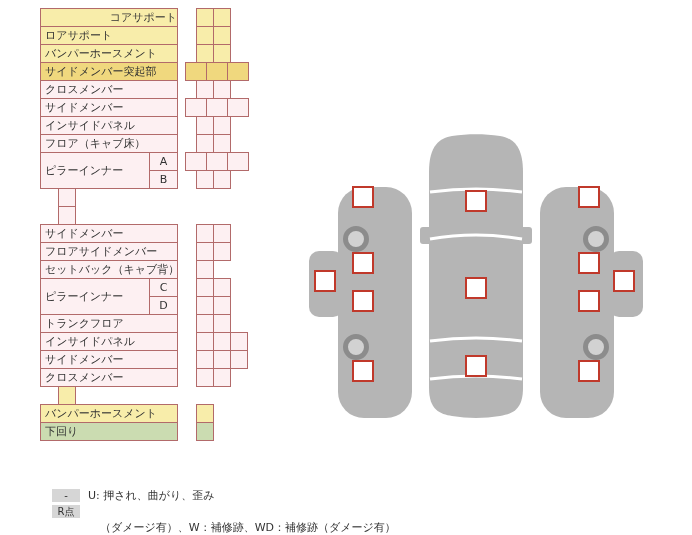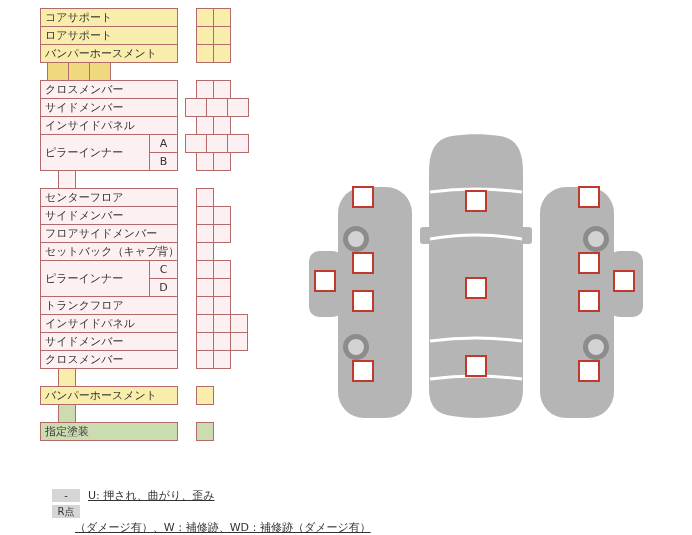--- a/index.html
+++ b/index.html
@@ -3,21 +3,21 @@
 <meta charset="utf-8">
 <style>
   html,body { margin:0; padding:0; background:#fff; }
   .page {
     position:relative; width:692px; height:535px; overflow:hidden; background:#fff;
     font-family:"DejaVu Sans","Liberation Sans",sans-serif; color:#333;
   }
   
   #parts-table { position:absolute; left:40px; top:8px; }
   .trow { display:flex; height:19px; margin-top:-1px; }
-  .trow:first-child { margin-top:0; }
+  .trow:first-child { margin-top:0;text-align:right; }
   .trow.tgroup { height:37px; }
   .lbl {
     box-sizing:border-box; border:1px solid var(--bd);
     font-size:11px; line-height:17px; padding:0 0 0 4px;
     white-space:nowrap; overflow:hidden; color:#333;
   }
   .lbl.full { width:138px; }
   .lbl.main { width:110px; height:37px; line-height:35px; }
   .lbl.sub  { width:29px; margin-left:-1px; text-align:center; padding:0; }
   .subcol { display:flex; flex-direction:column; }
@@ -33,22 +33,22 @@
   .gold   { background:var(--gold); }
   .pink   { background:var(--pink); }
   .green  { background:var(--green); }
   
   .legend { position:absolute; left:52px; top:488px; font-size:11px; }
   .lrow { display:flex; align-items:center; height:15px; margin-bottom:1px; }
   .badge {
     display:inline-block; width:28px; text-align:center; background:#d6d6d6;
     font-size:10px; line-height:13px; height:13px; margin-right:8px; color:#333;
   }
-  .lrow.indent { margin-left:23px; }
-  .ltext { white-space:nowrap;text-decoration:underline; }
+  .lrow.indent { margin-left:48px; }
+  .ltext { white-space:nowrap; }
   
   #car-svg { position:absolute; left:0; top:0; z-index:1; pointer-events:none; }
   #markers { position:absolute; left:0; top:0; width:692px; height:535px; z-index:2; }
   .carfill { fill:var(--car); }
   .divline { stroke:#fff; stroke-width:3; fill:none; }
   .mk-cb {
     position:absolute; width:22px; height:22px; box-sizing:border-box;
     background:#fff; border:2px solid var(--cb);
   }
   .mk-wheel {
@@ -77,20 +77,21 @@
         </div>
       </div>
       <div class="trow">
         <div class="lbl full yellow">バンパーホースメント</div>
         <div class="cells" style="margin-left: 18px;">
           <div class="cb yellow" style="width: 18px;"></div>
           <div class="cb yellow" style="width: 18px;"></div>
         </div>
       </div>
       <div class="trow">
+        <div class="lbl full gold">サイドメンバー突起部</div>
         <div class="cells" style="margin-left: 7px;">
           <div class="cb gold" style="width: 22px;"></div>
           <div class="cb gold" style="width: 22px;"></div>
           <div class="cb gold" style="width: 22px;"></div>
         </div>
       </div>
       <div class="trow">
         <div class="lbl full pink">クロスメンバー</div>
         <div class="cells" style="margin-left: 18px;">
           <div class="cb pink" style="width: 18px;"></div>
@@ -100,20 +101,27 @@
       <div class="trow">
         <div class="lbl full pink">サイドメンバー</div>
         <div class="cells" style="margin-left: 7px;">
           <div class="cb pink" style="width: 22px;"></div>
           <div class="cb pink" style="width: 22px;"></div>
           <div class="cb pink" style="width: 22px;"></div>
         </div>
       </div>
       <div class="trow">
         <div class="lbl full pink">インサイドパネル</div>
+        <div class="cells" style="margin-left: 18px;">
+          <div class="cb pink" style="width: 18px;"></div>
+          <div class="cb pink" style="width: 18px;"></div>
+        </div>
+      </div>
+      <div class="trow">
+        <div class="lbl full pink">フロア（キャブ床）</div>
         <div class="cells" style="margin-left: 18px;">
           <div class="cb pink" style="width: 18px;"></div>
           <div class="cb pink" style="width: 18px;"></div>
         </div>
       </div>
       <div class="trow tgroup">
         <div class="lbl main pink">ピラーインナー</div>
         <div class="subcol">
           <div class="subrow">
             <div class="lbl sub pink">A</div>
@@ -131,21 +139,20 @@
             </div>
           </div>
         </div>
       </div>
       <div class="trow">
         <div class="cells" style="margin-left: 18px;">
           <div class="cb pink" style="width: 18px;"></div>
         </div>
       </div>
       <div class="trow">
-        <div class="lbl full pink">センターフロア</div>
         <div class="cells" style="margin-left: 18px;">
           <div class="cb pink" style="width: 18px;"></div>
         </div>
       </div>
       <div class="trow">
         <div class="lbl full pink">サイドメンバー</div>
         <div class="cells" style="margin-left: 18px;">
           <div class="cb pink" style="width: 18px;"></div>
           <div class="cb pink" style="width: 18px;"></div>
         </div>
@@ -217,26 +224,21 @@
           <div class="cb yellow" style="width: 18px;"></div>
         </div>
       </div>
       <div class="trow">
         <div class="lbl full yellow">バンパーホースメント</div>
         <div class="cells" style="margin-left: 18px;">
           <div class="cb yellow" style="width: 18px;"></div>
         </div>
       </div>
       <div class="trow">
-        <div class="cells" style="margin-left: 18px;">
-          <div class="cb green" style="width: 18px;"></div>
-        </div>
-      </div>
-      <div class="trow">
-        <div class="lbl full green">指定塗装</div>
+        <div class="lbl full green">下回り</div>
         <div class="cells" style="margin-left: 18px;">
           <div class="cb green" style="width: 18px;"></div>
         </div>
       </div>
     </div>
 
   <svg id="car-svg" width="692" height="535" viewBox="0 0 692 535">
 
     <g>
       <rect class="carfill" x="309" y="251" width="34" height="66" rx="10"></rect>

